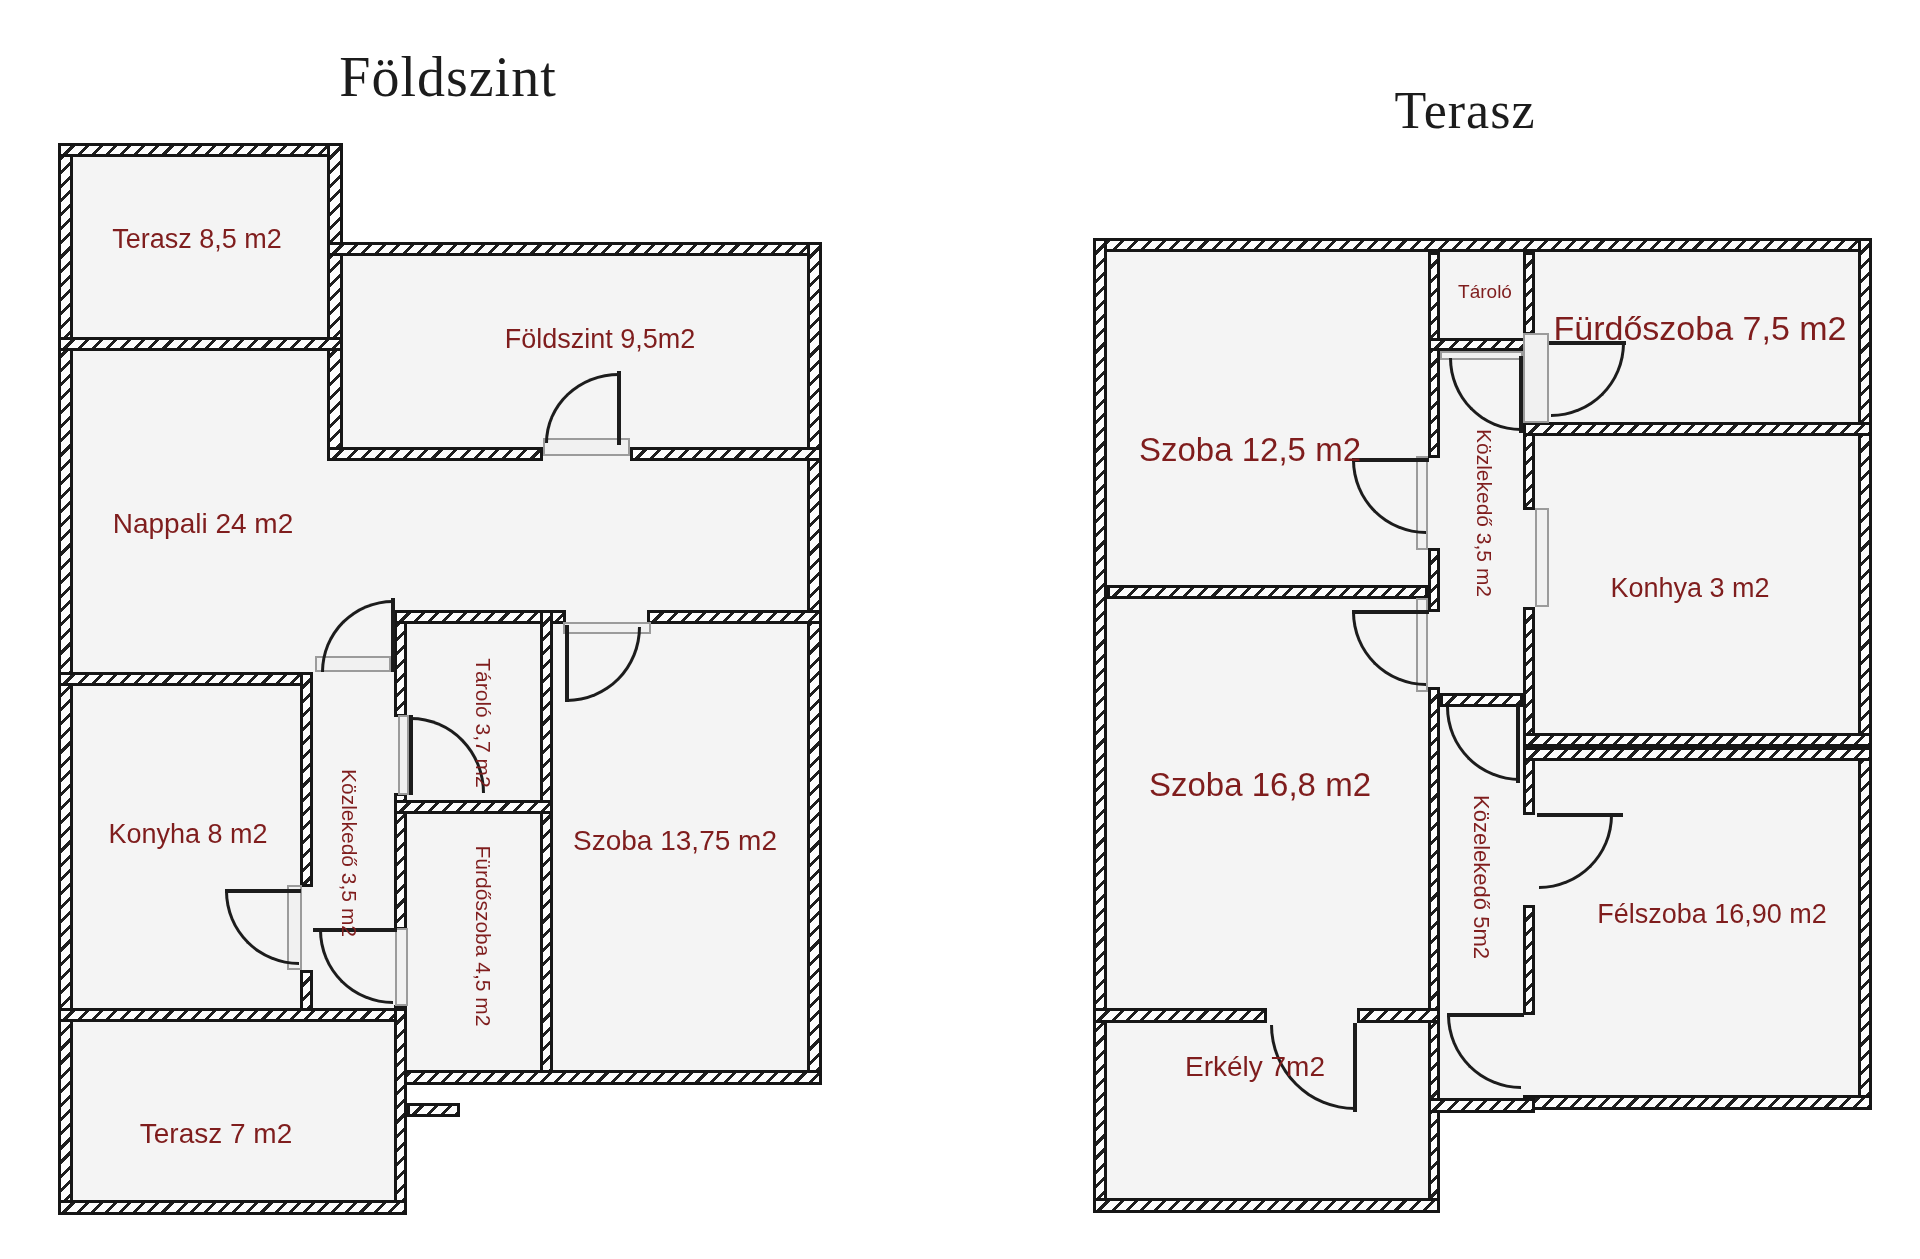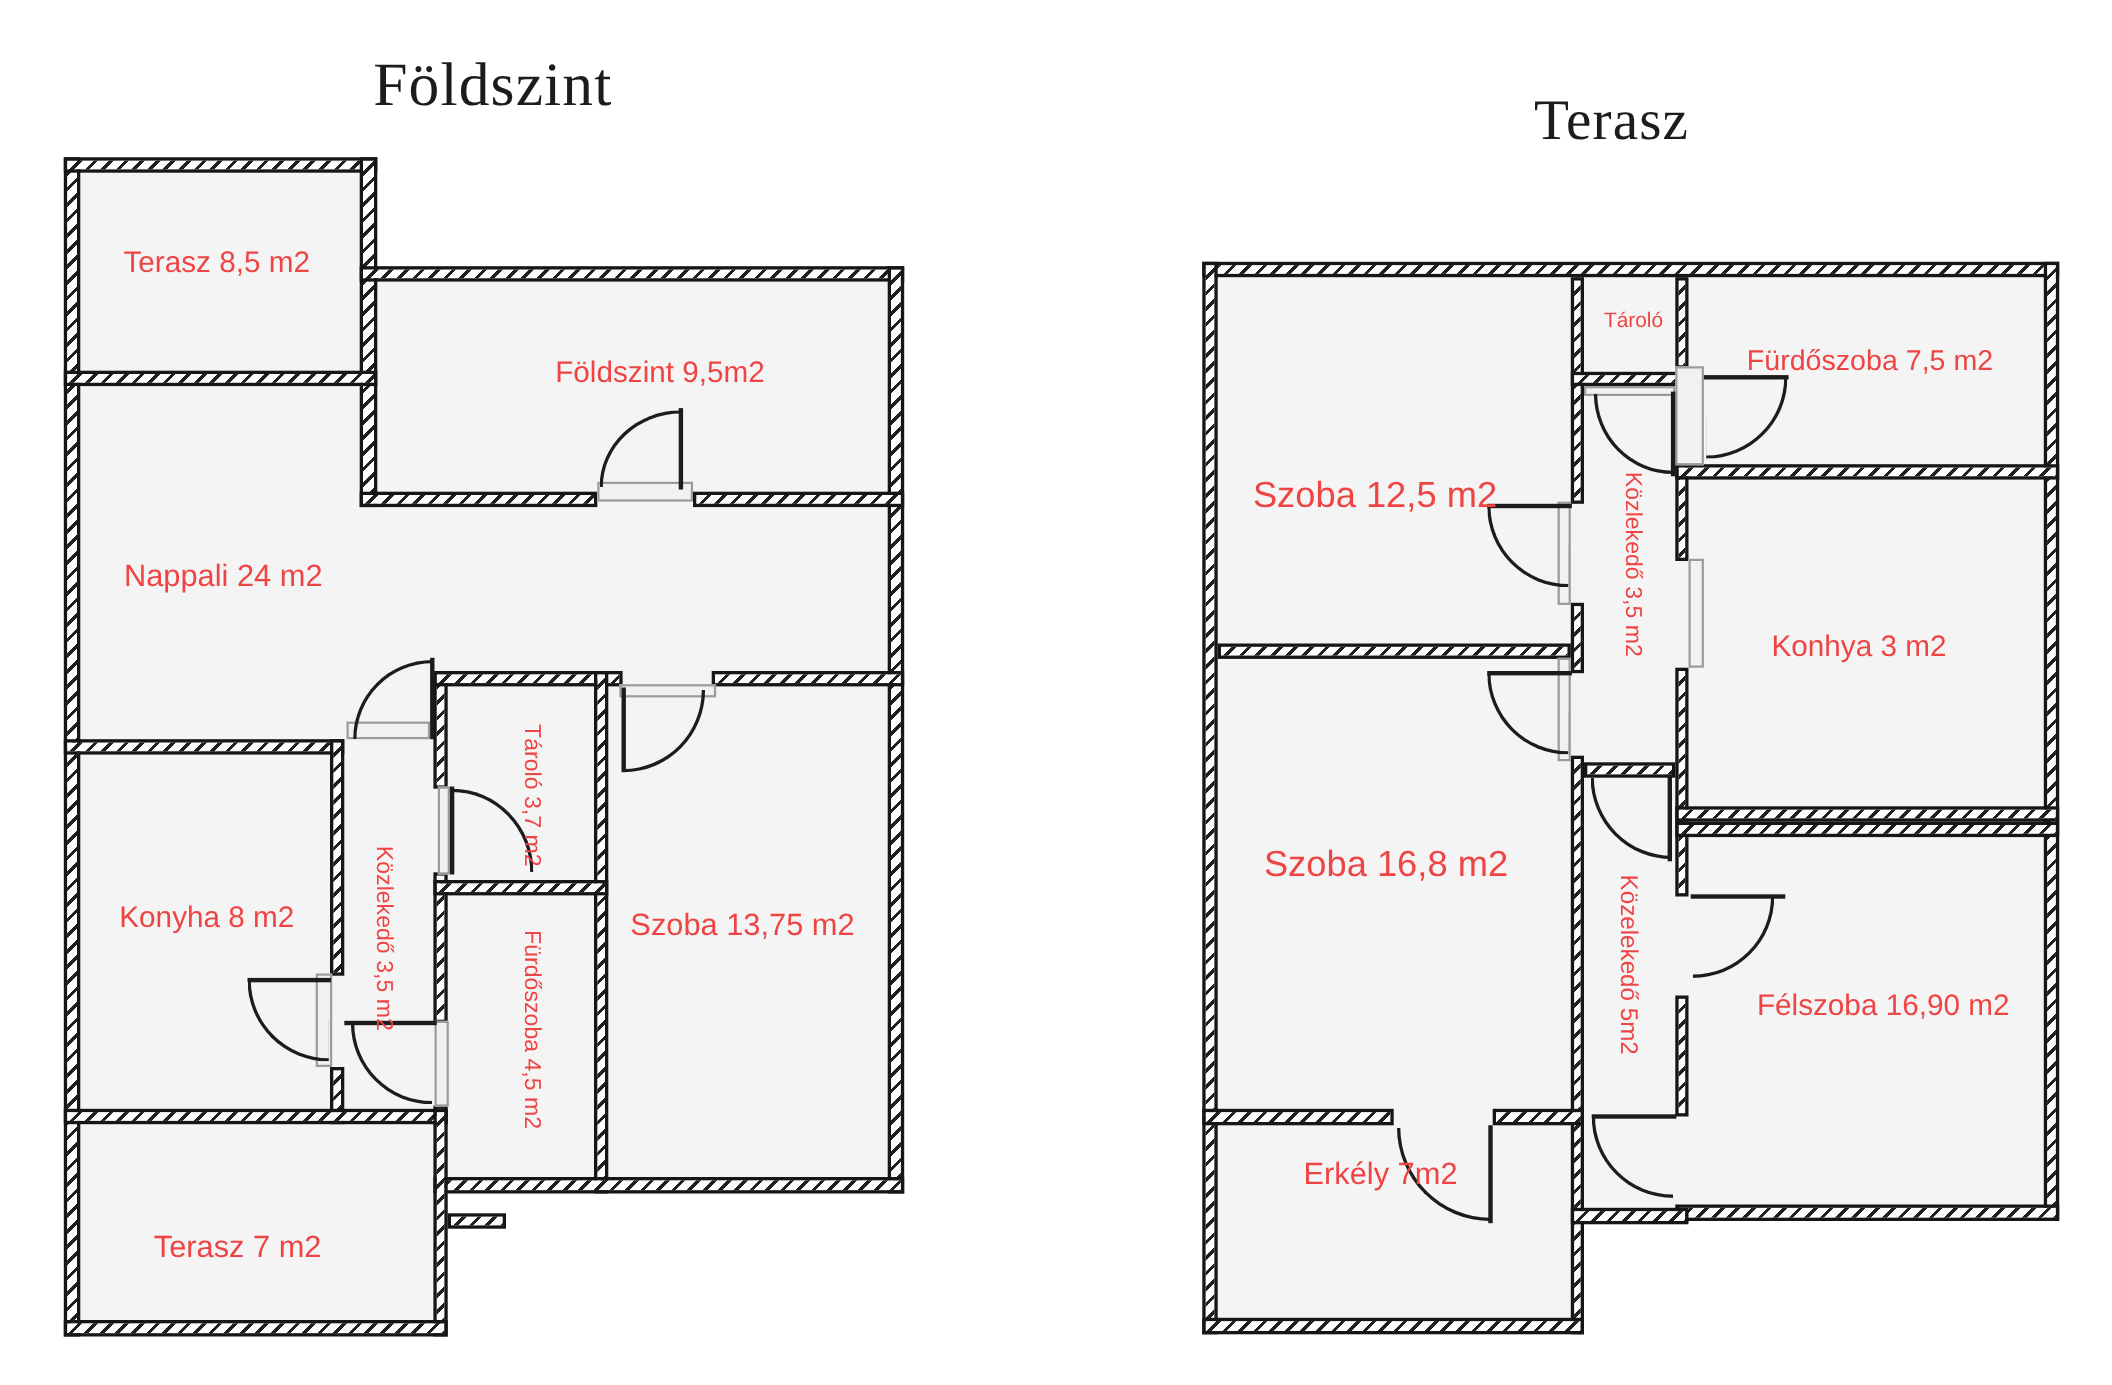--- a/index.html
+++ b/index.html
@@ -20,24 +20,24 @@
   }
   .sill{position:absolute;box-sizing:border-box;background:#f1f1f1;border:2px solid #9b9b9b;}
   .leaf{position:absolute;background:#1c1c1c;}
   .arc{position:absolute;box-sizing:border-box;border:0 solid #1c1c1c;background:transparent;}
   .arc.tl{border-top-width:3px;border-left-width:3px;border-top-left-radius:100% 100%;}
   .arc.tr{border-top-width:3px;border-right-width:3px;border-top-right-radius:100% 100%;}
   .arc.bl{border-bottom-width:3px;border-left-width:3px;border-bottom-left-radius:100% 100%;}
   .arc.br{border-bottom-width:3px;border-right-width:3px;border-bottom-right-radius:100% 100%;}
   .lbl{
     position:absolute;transform:translate(-50%,-50%);
-    color:#ef4444;white-space:nowrap;text-align:center;
+    color:#7f1d1d;white-space:nowrap;text-align:center;
   }
   .lbl.vert{writing-mode:vertical-rl;}
-  .f27{font-size:27px;} .f29{font-size:33px;} .f26{font-size:26px;}
+  .f27{font-size:27px;} .f29{font-size:33px;} .f26{font-size:34px;}
   .f21{font-size:21px;} .f22{font-size:22px;} .f19{font-size:19px;} .f28{font-size:28px;}
 </style>
 </head>
 <body>
 
 <div class="canvas">
 
   <div id="geometry">
       <div class="room-fill" style="left: 58px; top: 143px; width: 285px; height: 1072px;"></div>
       <div class="room-fill" style="left: 327px; top: 242px; width: 495px; height: 843px;"></div>

